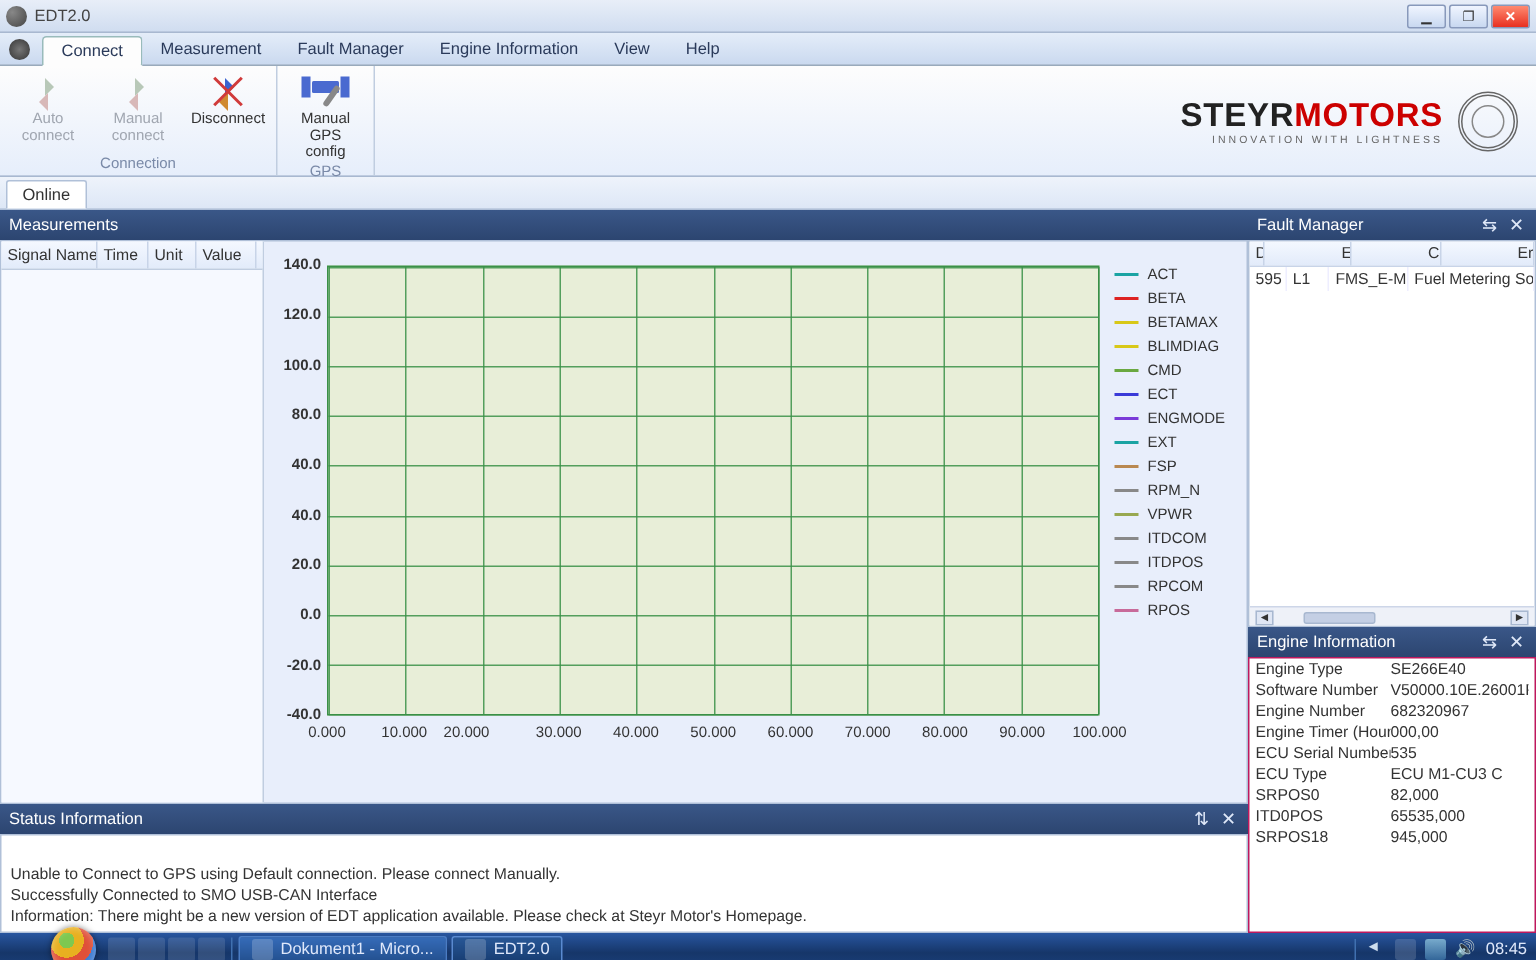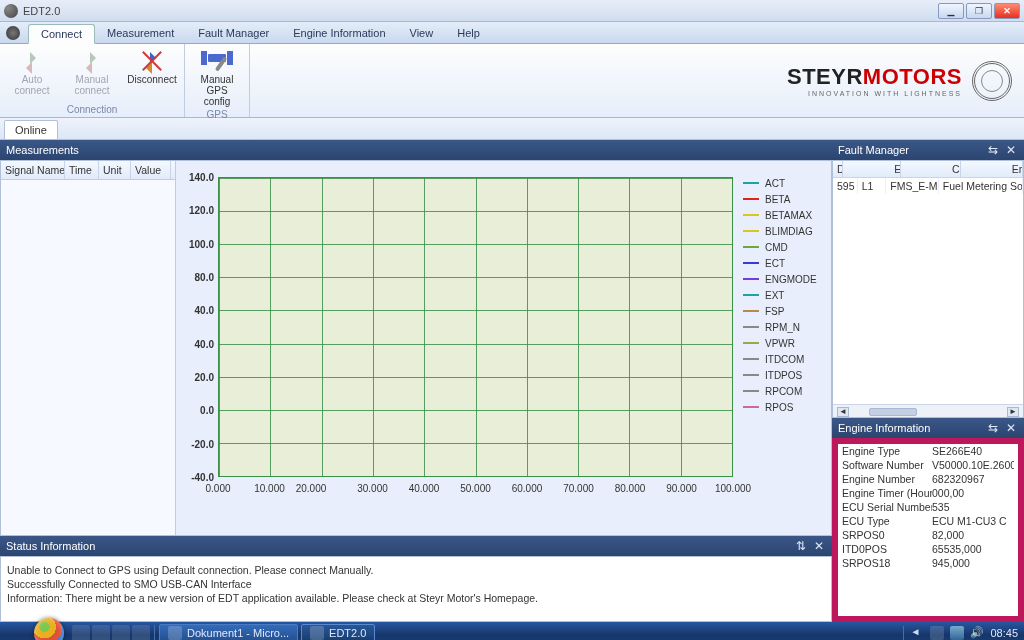--- a/index.html
+++ b/index.html
@@ -87,28 +87,28 @@
 .fm-body{background:#fff;border:1px solid #b0c0d8;flex:0 0 auto;height:258px;overflow:hidden;font-size:10.5px;}
 .fm-hdr{display:flex;background:linear-gradient(#f4f8ff,#e2ebfa);border-bottom:1px solid #c8d4e8;gap:47px;}
 .fmh{padding:2px 4px;border-right:1px solid #c8d4e8;white-space:nowrap;overflow:hidden;}
 .fm-row{display:flex;}
 .fm-row div{padding:2px 4px;border-right:1px solid #eef;white-space:nowrap;overflow:hidden;}
 .fm-scroll{height:14px;background:#eef1f8;border-top:1px solid #cdd6e8;display:flex;align-items:center;padding:0 4px;}
 .fm-thumb{width:48px;height:8px;background:#c4cfe4;border:1px solid #a8b8d0;border-radius:2px;margin-left:20px;}
 .fm-sarrow{width:12px;height:10px;border:1px solid #a8b8d0;background:#dfe6f4;font-size:8px;display:flex;align-items:center;justify-content:center;}
 
 
-.ei-body{background:#fff;border:6px solid #be185d;flex:1;overflow:hidden;font-size:10.5px;}
+.ei-body{background:#fff;border:1px solid #be185d;flex:1;overflow:hidden;font-size:10.5px;}
 .ei-row{display:flex;padding:1px 4px;}
 .ei-row .k{width:90px;white-space:nowrap;overflow:hidden;} .ei-row .v{flex:1;white-space:nowrap;overflow:hidden;}
 
 
 .status{height:86px;display:flex;}
 .status-left{flex:1;display:flex;flex-direction:column;}
-.st-body{flex:1;background:#fff;border:1px solid #b0c0d8;padding:6px 6px;font-size:10.5px;line-height:14px;overflow:hidden;}
+.st-body{flex:1;background:#fff;border:1px solid #b0c0d8;padding:19px 6px;font-size:10.5px;line-height:14px;overflow:hidden;}
 
 
 .taskbar{height:22px;background:linear-gradient(#2856a0,#163669 60%,#1a3e78);display:flex;align-items:center;color:#dfe8fb;font-size:11px;padding-left:32px;}
 .startorb{width:30px;height:30px;margin:-4px 4px -4px 2px;border-radius:50%;background:radial-gradient(circle at 35% 30%,#7ec850 0 18%,#e8b020 18% 40%,#e05038 40% 62%,#3878d0 62% 100%);box-shadow:0 0 4px rgba(0,0,0,.5),inset 0 0 6px rgba(255,255,255,.4);}
 .ql{display:flex;gap:2px;padding:0 4px;border-right:1px solid #4070b0;margin-right:4px;}
 .ql .qi{width:18px;height:16px;background:rgba(255,255,255,.12);border-radius:2px;}
 .taskbtn{height:18px;padding:0 8px;display:flex;align-items:center;gap:5px;background:linear-gradient(#356bb8,#23508f);border:1px solid #4a7cc4;border-radius:2px;margin-right:3px;}
 .taskbtn.active{background:linear-gradient(#285796,#173d72);border-color:#5a8ad0;}
 .taskbtn .ticon{width:14px;height:14px;background:rgba(255,255,255,.2);border-radius:2px;}
 .tray{margin-left:auto;display:flex;align-items:center;gap:6px;padding:0 6px;border-left:1px solid #4070b0;}

